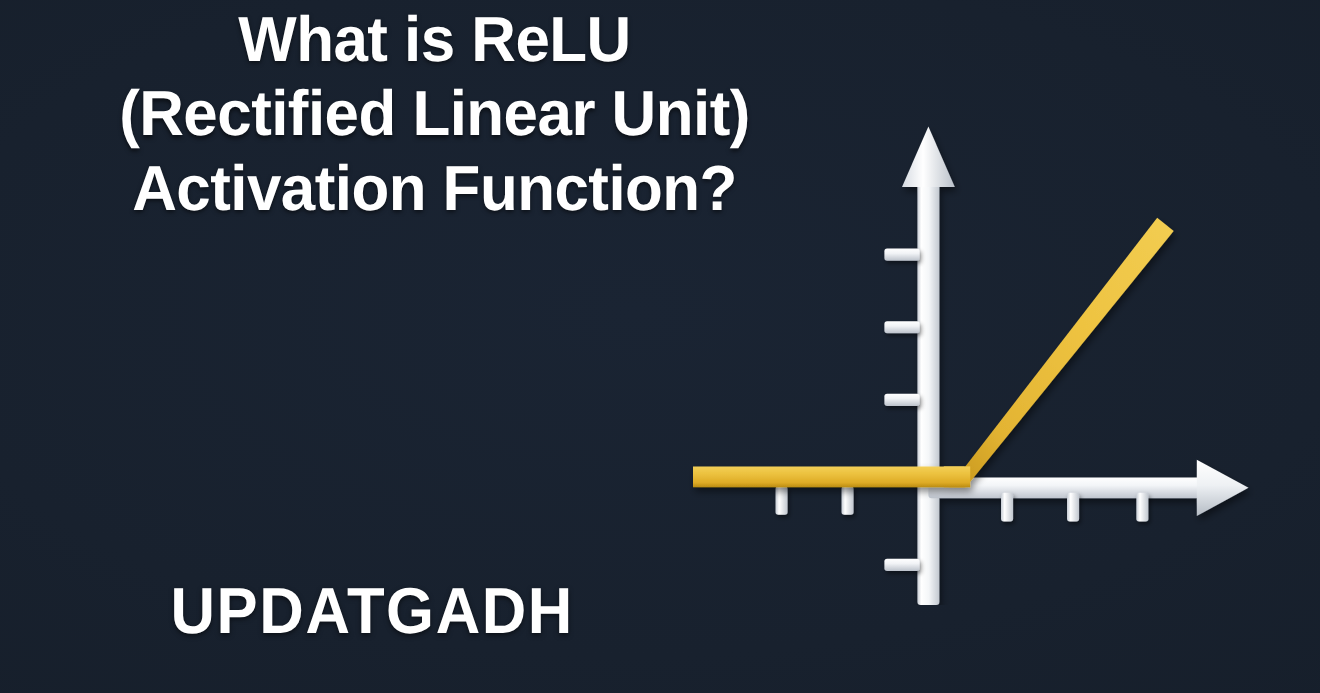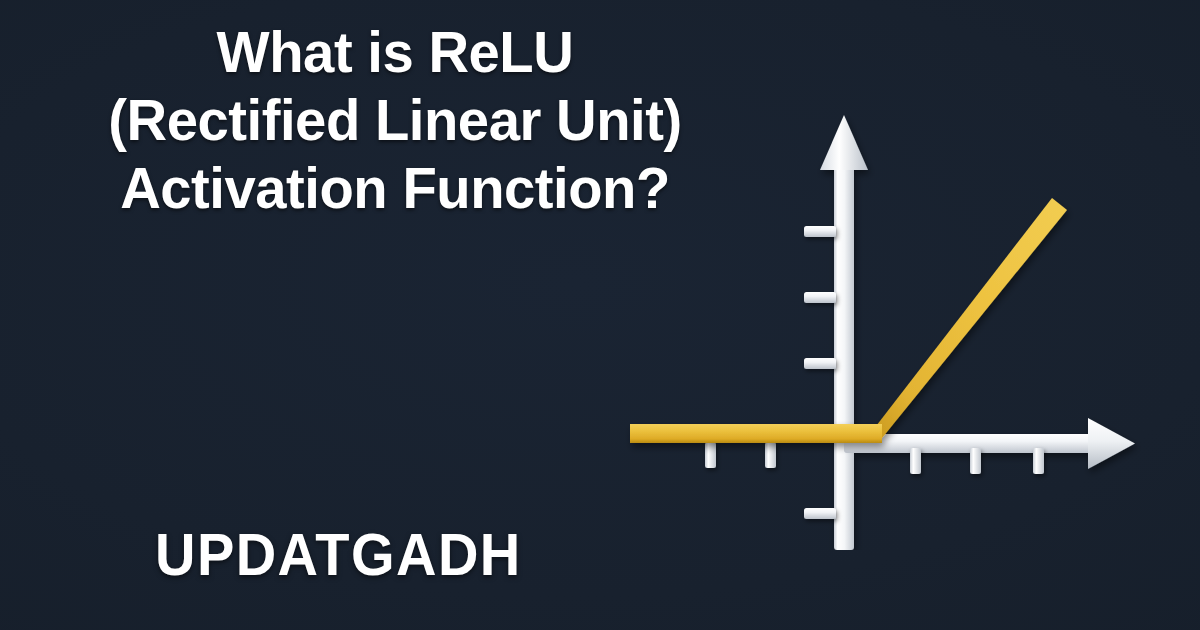--- a/index.html
+++ b/index.html
@@ -18,21 +18,21 @@
     background: radial-gradient(ellipse 120% 110% at 48% 45%, #1a2433 0%, #18212e 45%, #141c27 100%);
   }
 
   
   .title-block {
     position: absolute;
     left: 0;
     top: 0;
     width: 790px;
     text-align: center;
-    padding-top: 18px;
+    padding-top: 2px;
   }
   .title-line {
     display: block;
     color: #ffffff;
     font-family: "Liberation Sans Narrow", "Liberation Sans", sans-serif;
     font-weight: bold;
     font-size: 57px;
     line-height: 68px;
     letter-spacing: -0.5px;
     white-space: nowrap;

